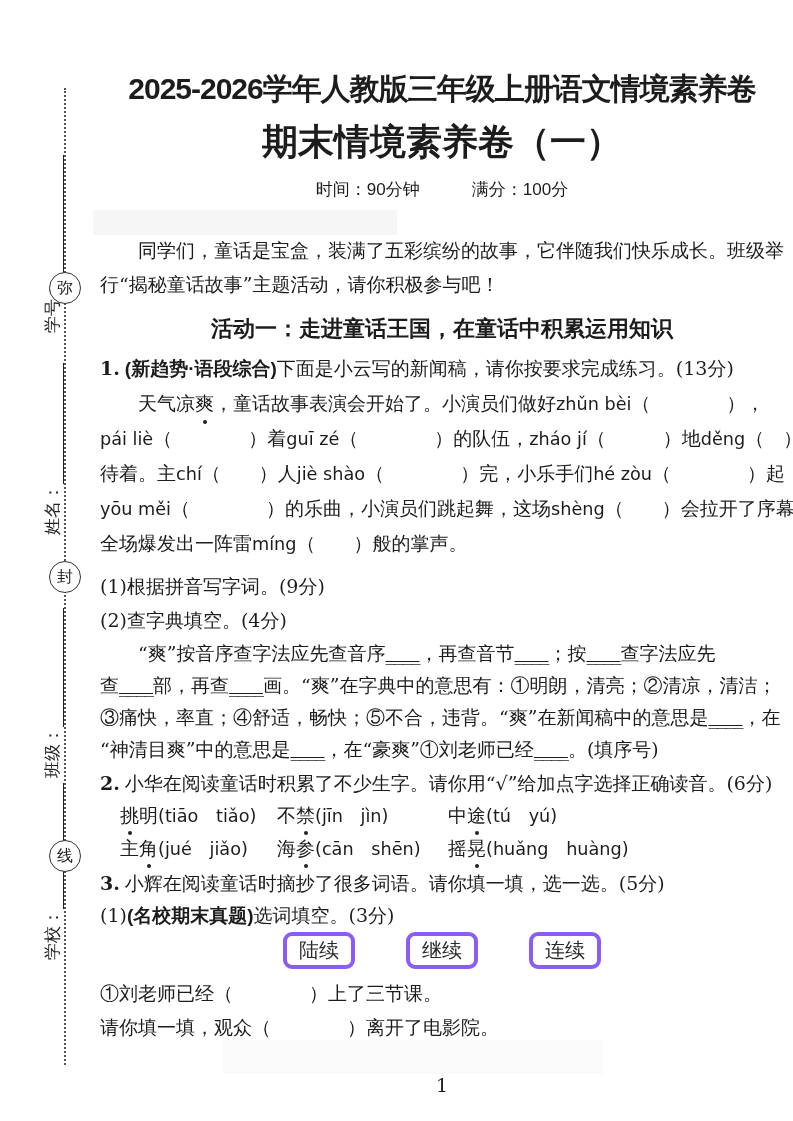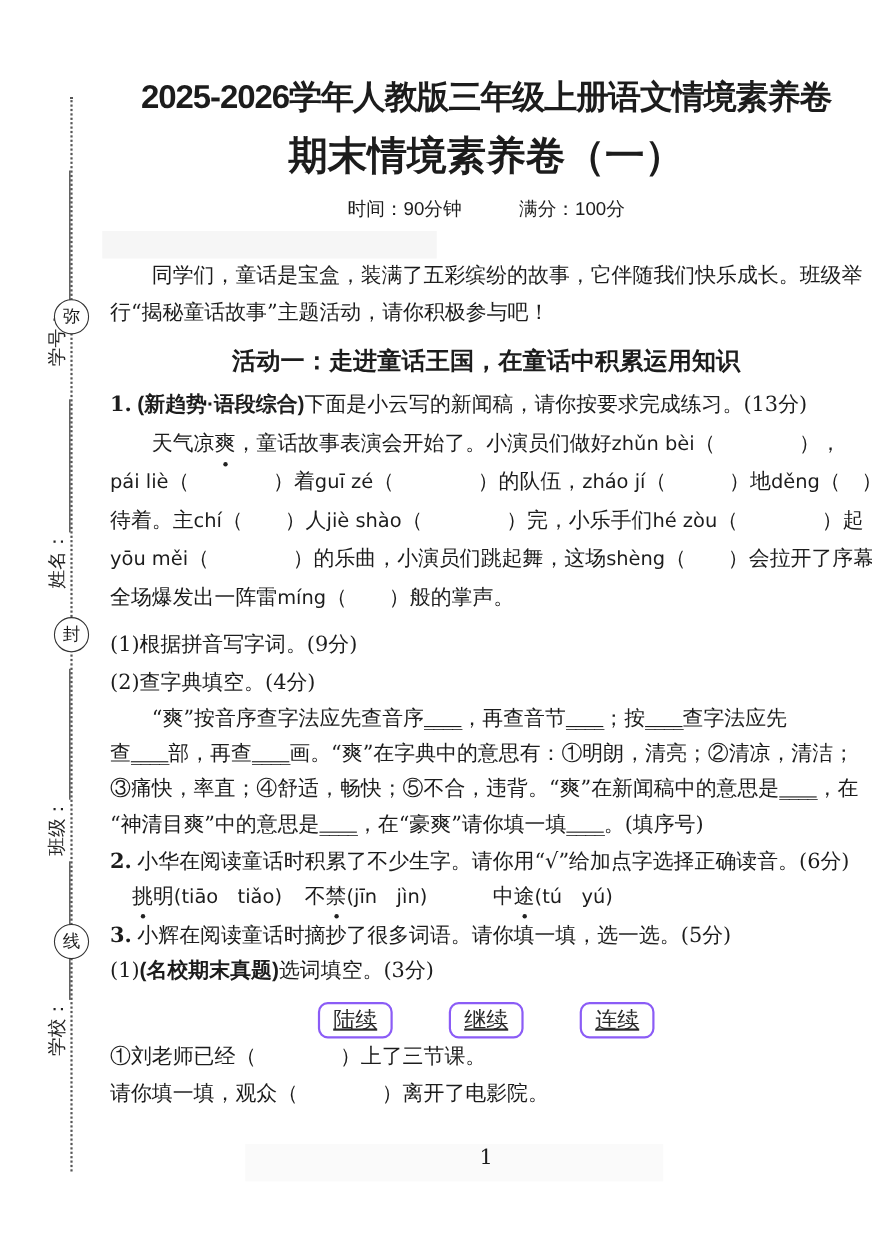--- a/index.html
+++ b/index.html
@@ -29,22 +29,22 @@
   .section-title{margin-top:12px;text-align:center;font-size:22px;font-weight:bold;line-height:30px;}
   .line{font-size:19px;line-height:34px;white-space:pre;}
   .lh32{line-height:32px;}
   .q1stem{margin-top:8px;}
   .subs{margin-top:8px;}
   .q2row{display:flex;padding-left:20px;}
   .q2cell1{width:157px;}
   .q2cell2{width:171px;}
   .q3{margin-top:2px;}
   .options-row{height:36px;line-height:36px;text-align:center;}
-  .wbox{display:inline-block;border:2px solid #8b5cf6;border-radius:9px;padding:0 12px;
-        line-height:29px;font-size:20px;margin:12px 23px;color:#2a2a2a;text-decoration:underline;}
+  .wbox{display:inline-block;border:4px solid #8b5cf6;border-radius:9px;padding:0 12px;
+        line-height:29px;font-size:20px;margin:0 23px;color:#2a2a2a;}
   .items{margin-top:8px;}
   .pagenum{margin-top:30px;text-align:center;font-size:19px;line-height:22px;}
   
   .sg-r{}
   .sg-b{font-family:"Liberation Sans",sans-serif;font-weight:bold;}
   .sg-n{font-weight:bold;margin-right:5px;}
   .sg-p{font-family:"DejaVu Sans","Liberation Sans",sans-serif;font-size:0.93em;}
   .sg-d{position:relative;display:inline-block;}
   .sg-d::after{content:"";position:absolute;left:50%;bottom:-4px;transform:translateX(-50%);
         width:4px;height:4px;border-radius:50%;background:#222;}
@@ -113,29 +113,34 @@
 
     <div class="subs">
       <div class="line"><span class="sg-r">(1)根据拼音写字词。(9分)</span></div>
       <div class="line"><span class="sg-r">(2)查字典填空。(4分)</span></div>
     </div>
 
     <div>
       <div class="line lh32"><span class="sg-r">　　“爽”按音序查字法应先查音序</span><span class="sg-u">____</span><span class="sg-r">，再查音节</span><span class="sg-u">____</span><span class="sg-r">；按</span><span class="sg-u">____</span><span class="sg-r">查字法应先</span></div>
       <div class="line lh32"><span class="sg-r">查</span><span class="sg-u">____</span><span class="sg-r">部，再查</span><span class="sg-u">____</span><span class="sg-r">画。“爽”在字典中的意思有：①明朗，清亮；②清凉，清洁；</span></div>
       <div class="line lh32"><span class="sg-r">③痛快，率直；④舒适，畅快；⑤不合，违背。“爽”在新闻稿中的意思是</span><span class="sg-u">____</span><span class="sg-r">，在</span></div>
-      <div class="line lh32"><span class="sg-r">“神清目爽”中的意思是</span><span class="sg-u">____</span><span class="sg-r">，在“豪爽”请你填一填</span><span class="sg-u">____</span><span class="sg-r">。(填序号)</span></div>
+      <div class="line lh32"><span class="sg-r">“神清目爽”中的意思是</span><span class="sg-u">____</span><span class="sg-r">，在“豪爽”①刘老师已经</span><span class="sg-u">____</span><span class="sg-r">。(填序号)</span></div>
     </div>
 
     <div class="q3">
       <div class="line lh32"><span class="sg-n">2.</span><span class="sg-r">小华在阅读童话时积累了不少生字。请你用“√”给加点字选择正确读音。(6分)</span></div>
       <div class="q2row">
         <div class="line lh32 q2cell1"><span class="sg-d">挑</span><span class="sg-r">明</span><span class="sg-p">(tiāo　tiǎo)</span></div>
         <div class="line lh32 q2cell2"><span class="sg-r">不</span><span class="sg-d">禁</span><span class="sg-p">(jīn　jìn)</span></div>
         <div class="line lh32"><span class="sg-r">中</span><span class="sg-d">途</span><span class="sg-p">(tú　yú)</span></div>
+      </div>
+      <div class="q2row">
+        <div class="line lh32 q2cell1"><span class="sg-r">主</span><span class="sg-d">角</span><span class="sg-p">(jué　jiǎo)</span></div>
+        <div class="line lh32 q2cell2"><span class="sg-r">海</span><span class="sg-d">参</span><span class="sg-p">(cān　shēn)</span></div>
+        <div class="line lh32"><span class="sg-r">摇</span><span class="sg-d">晃</span><span class="sg-p">(huǎng　huàng)</span></div>
       </div>
     </div>
 
     <div class="q3">
       <div class="line lh32"><span class="sg-n">3.</span><span class="sg-r">小辉在阅读童话时摘抄了很多词语。请你填一填，选一选。(5分)</span></div>
       <div class="line lh32"><span class="sg-r">(1)</span><span class="sg-b">(名校期末真题)</span><span class="sg-r">选词填空。(3分)</span></div>
       <div class="options-row">
         <span class="wbox">陆续</span>
         <span class="wbox">继续</span>
         <span class="wbox">连续</span>

